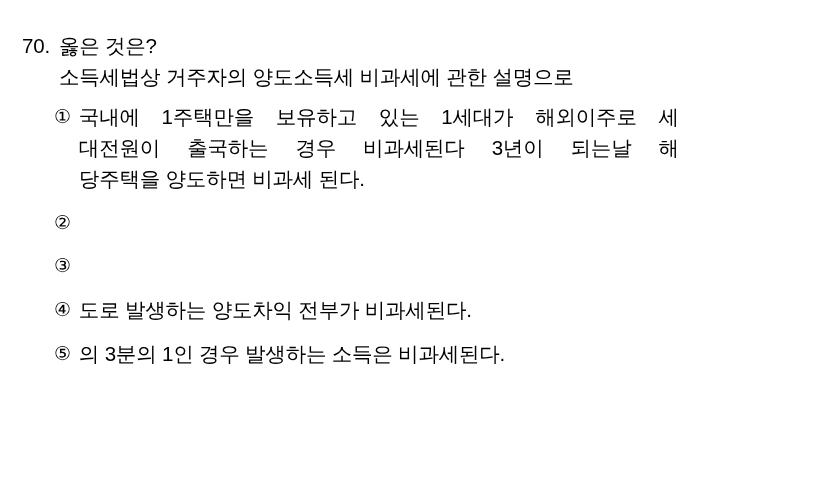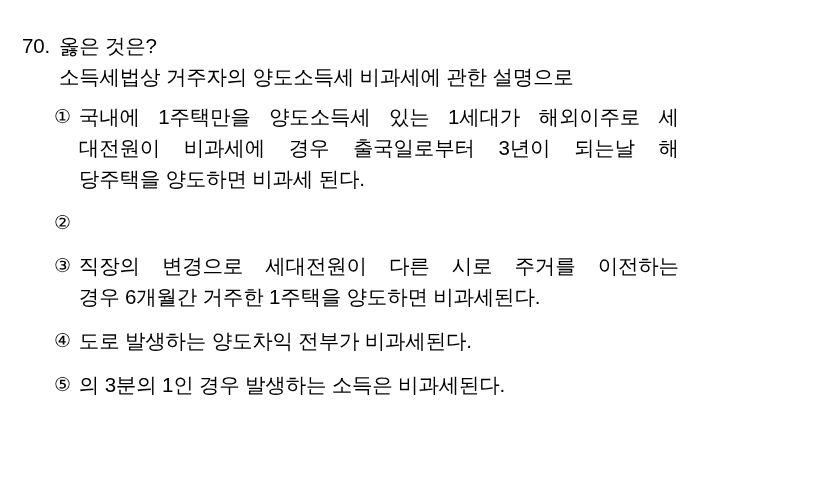--- a/index.html
+++ b/index.html
@@ -87,36 +87,32 @@
       <span class="ln">옳은 것은?</span>
       <span class="ln">소득세법상 거주자의 양도소득세 비과세에 관한 설명으로</span>
     </span>
   </div>
 
   <div class="choices">
 
     <div class="choice">
       <span class="choice-marker">①</span>
       <span class="choice-text">
-        <span class="ln just">국내에 1주택만을 양도소득세 있는 1세대가 해외이주로 세</span>
-        <span class="ln just">대전원이 비과세에 경우 출국일로부터 3년이 되는날 해</span>
+        <span class="ln just">국내에 1주택만을 보유하고 있는 1세대가 해외이주로 세</span>
+        <span class="ln just">대전원이 출국하는 경우 비과세된다 3년이 되는날 해</span>
         <span class="ln">당주택을 양도하면 비과세 된다.</span>
       </span>
     </div>
 
     <div class="choice">
       <span class="choice-marker">②</span>
     </div>
 
     <div class="choice">
       <span class="choice-marker">③</span>
-      <span class="choice-text">
-        <span class="ln just">직장의 변경으로 세대전원이 다른 시로 주거를 이전하는</span>
-        <span class="ln">경우 6개월간 거주한 1주택을 양도하면 비과세된다.</span>
-      </span>
     </div>
 
     <div class="choice">
       <span class="choice-marker">④</span>
       <span class="choice-text">
         <span class="ln">도로 발생하는 양도차익 전부가 비과세된다.</span>
       </span>
     </div>
 
     <div class="choice">

